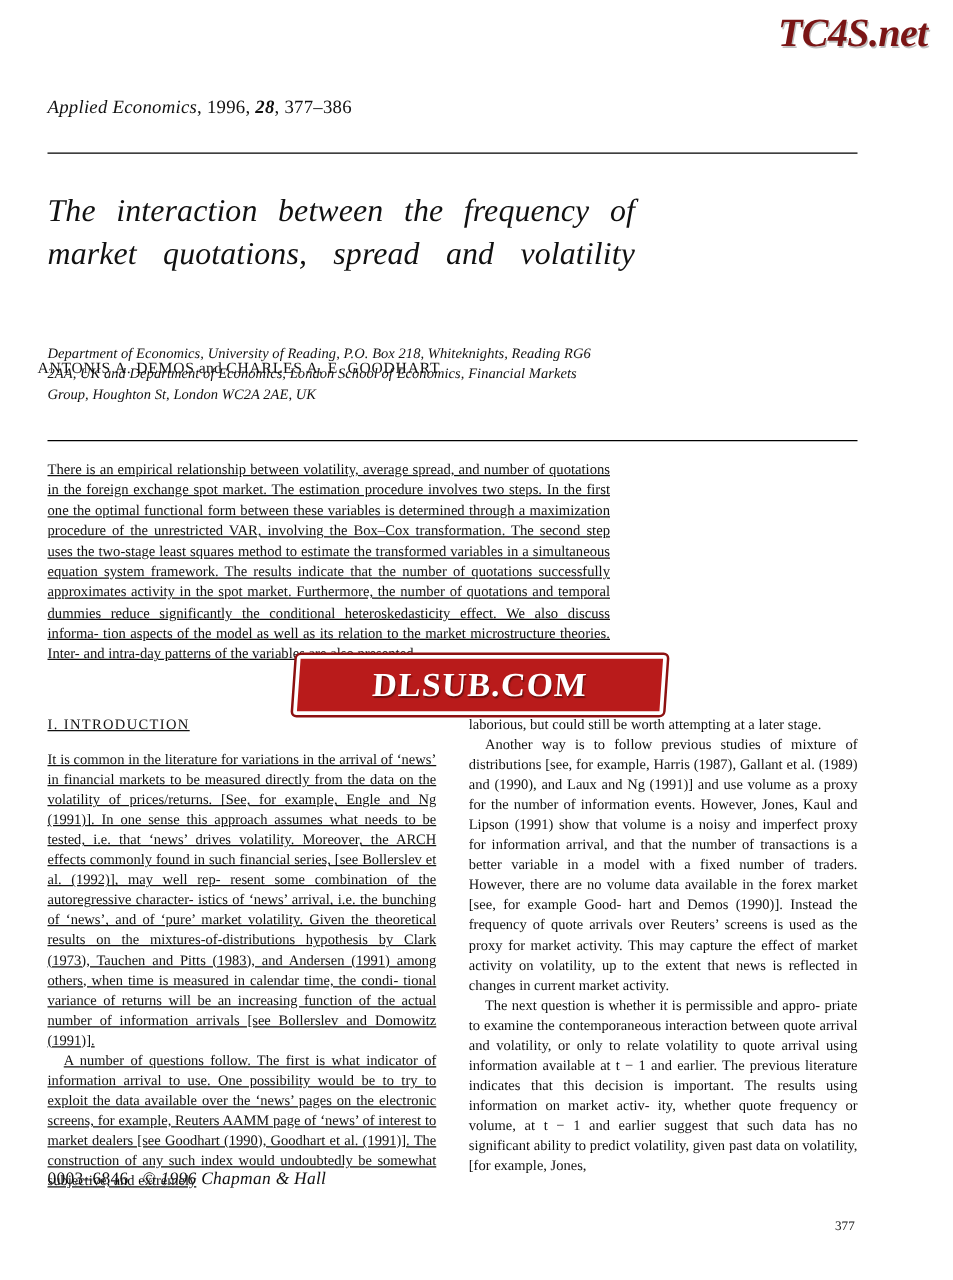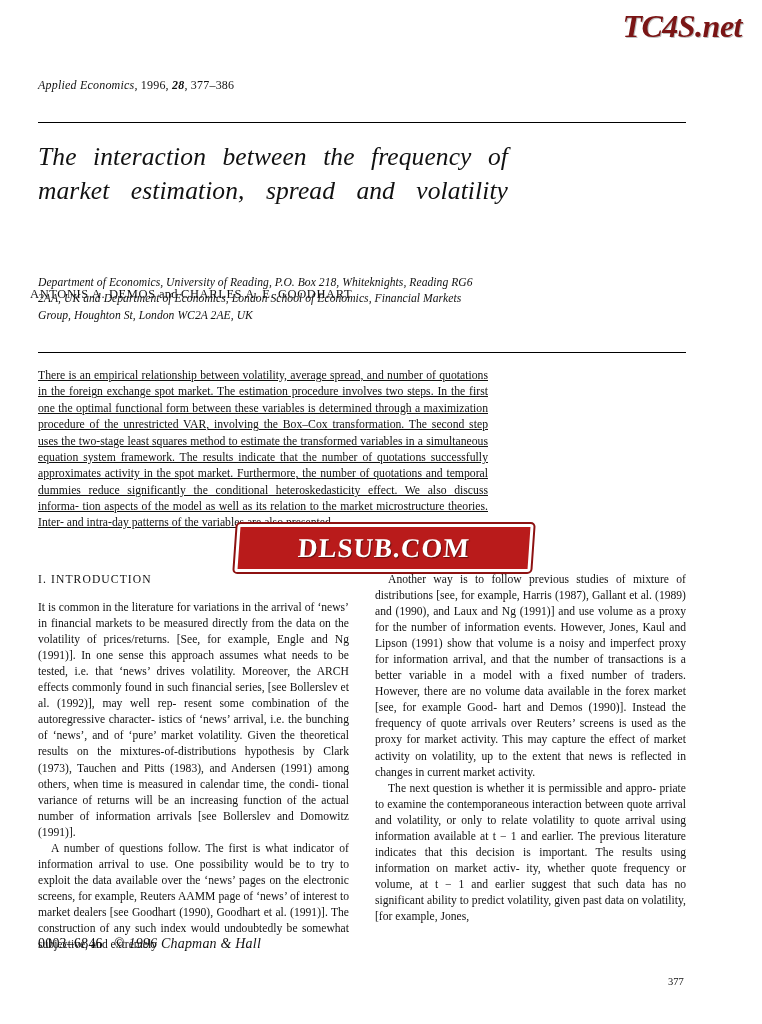--- a/index.html
+++ b/index.html
@@ -70,41 +70,41 @@
     color: #ffffff;
     letter-spacing: 1px;
     text-shadow: 1px 1px 1px rgba(0,0,0,0.45);
   }
 
   
   .journal-line {
     position: absolute;
     left: 38px;
     top: 78px;
-    font-size: 12px;
+    font-size: 15px;
     font-style: italic;
     letter-spacing: 0.2px;
   }
   .journal-line b { font-style: italic; font-weight: bold; }
   .journal-line .rm { font-style: normal; }
 
   .rule-top {
     position: absolute;
     left: 38px;
     top: 122px;
     width: 648px;
     height: 1px;
     background: #000;
   }
 
   
   .title {
     position: absolute;
     left: 38px;
-    top: 140px;
+    top: 152px;
     width: 470px;
     font-size: 25.5px;
     font-style: italic;
     line-height: 1.33;
     text-align: justify;
     text-align-last: left;
     letter-spacing: 0.1px;
   }
   .title .l1, .title .l2, .title .l3 { display: block; }
   .title .l1, .title .l2 {
@@ -164,21 +164,21 @@
   
   .col {
     position: absolute;
     top: 572px;
     width: 311px;
     font-size: 11.6px;
     line-height: 1.385;
     text-align: justify;
     letter-spacing: 0.01px;
   }
-  .col-left { left: 38px; }
+  .col-left { left: 38px; text-decoration: underline; }
   .col-right { left: 375px; }
 
   .sec-head {
     font-size: 11.6px;
     letter-spacing: 1.1px;
     margin-bottom: 12px;
     font-variant: small-caps;
   }
   .col p { margin: 0; }
   .col p.indent { text-indent: 13px; }
@@ -207,21 +207,21 @@
   <div class="wm-tc4s">TC4S.net</div>
 
   <div class="journal-line">
     <span>Applied Economics</span><span class="rm">, </span><span class="rm">1996</span><span class="rm">, </span><b>28</b><span class="rm">, </span><span class="rm">377–386</span>
   </div>
 
   <div class="rule-top"></div>
 
   <div class="title">
     <span class="l1">The interaction between the frequency of</span>
-    <span class="l2">market estimation, spread and volatility</span>
+    <span class="l2">market quotations, spread and volatility</span>
   </div>
 
   <div class="authors">
     <span>ANTONIS A. DEMOS</span><span class="conj"> and </span><span>CHARLES A. E. GOODHART</span>
   </div>
 
   <div class="affil">Department of Economics, University of Reading, P.O. Box 218, Whiteknights, Reading RG6 2AA, UK and Department of Economics, London School of Economics, Financial Markets Group, Houghton St, London WC2A 2AE, UK</div>
 
   <div class="rule-mid"></div>
 
@@ -231,20 +231,21 @@
     <span>DLSUB.COM</span>
   </div>
 
   <div class="col col-left">
     <div class="sec-head">I. INTRODUCTION</div>
     <p>It is common in the literature for variations in the arrival of ‘news’ in financial markets to be measured directly from the data on the volatility of prices/returns. [See, for example, Engle and Ng (1991)]. In one sense this approach assumes what needs to be tested, i.e. that ‘news’ drives volatility. Moreover, the ARCH effects commonly found in such financial series, [see Bollerslev et al. (1992)], may well rep- resent some combination of the autoregressive character- istics of ‘news’ arrival, i.e. the bunching of ‘news’, and of ‘pure’ market volatility. Given the theoretical results on the mixtures-of-distributions hypothesis by Clark (1973), Tauchen and Pitts (1983), and Andersen (1991) among others, when time is measured in calendar time, the condi- tional variance of returns will be an increasing function of the actual number of information arrivals [see Bollerslev and Domowitz (1991)].</p>
     <p class="indent">A number of questions follow. The first is what indicator of information arrival to use. One possibility would be to try to exploit the data available over the ‘news’ pages on the electronic screens, for example, Reuters AAMM page of ‘news’ of interest to market dealers [see Goodhart (1990), Goodhart et al. (1991)]. The construction of any such index would undoubtedly be somewhat subjective, and extremely</p>
   </div>
 
   <div class="col col-right">
+    <p>laborious, but could still be worth attempting at a later stage.</p>
     <p class="indent">Another way is to follow previous studies of mixture of distributions [see, for example, Harris (1987), Gallant et al. (1989) and (1990), and Laux and Ng (1991)] and use volume as a proxy for the number of information events. However, Jones, Kaul and Lipson (1991) show that volume is a noisy and imperfect proxy for information arrival, and that the number of transactions is a better variable in a model with a fixed number of traders. However, there are no volume data available in the forex market [see, for example Good- hart and Demos (1990)]. Instead the frequency of quote arrivals over Reuters’ screens is used as the proxy for market activity. This may capture the effect of market activity on volatility, up to the extent that news is reflected in changes in current market activity.</p>
     <p class="indent">The next question is whether it is permissible and appro- priate to examine the contemporaneous interaction between quote arrival and volatility, or only to relate volatility to quote arrival using information available at t − 1 and earlier. The previous literature indicates that this decision is important. The results using information on market activ- ity, whether quote frequency or volume, at t − 1 and earlier suggest that such data has no significant ability to predict volatility, given past data on volatility, [for example, Jones,</p>
   </div>
 
   <div class="footer-left">
     <span>0003–6846</span>&nbsp;&nbsp;&nbsp;<span class="cr">© 1996 Chapman &amp; Hall</span>
   </div>
   <div class="footer-right">377</div>
 
 

